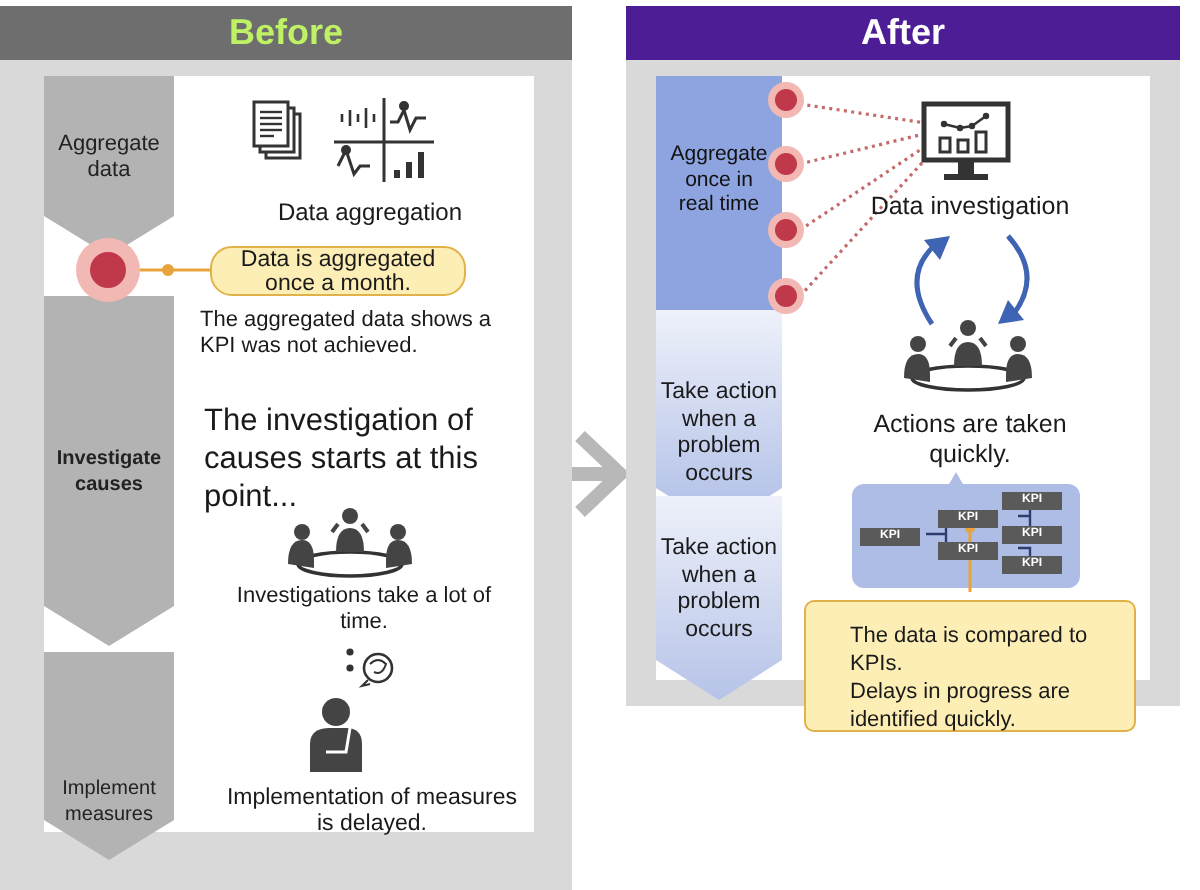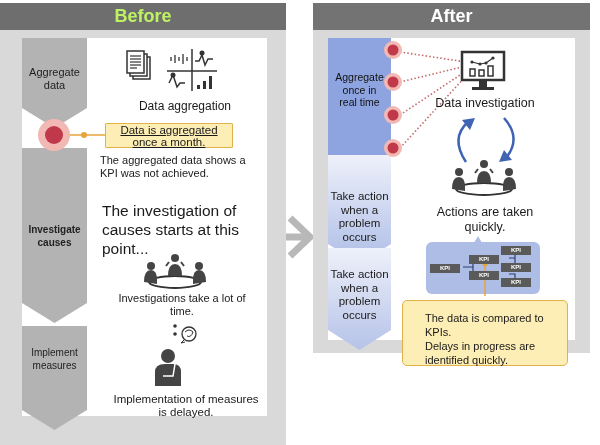--- a/index.html
+++ b/index.html
@@ -13,29 +13,29 @@
   #before-header { left: 0; top: 3px; width: 286px; height: 27px; background: #6e6e6e; color: #bef264;
     font-weight: bold; font-size: 18px; text-align: center; line-height: 27px; }
   #before-inner { left: 22px; top: 38px; width: 245px; height: 378px; background: #ffffff; }
   .chev-label { position: absolute; left: 0; width: 65px; text-align: center; font-size: 11px; line-height: 13px; color: #222; }
 
   
   .t { position: absolute; text-align: center; color: #1a1a1a; }
 
   
   #after-bg { left: 313px; top: 3px; width: 277px; height: 350px; background: #d9d9d9; }
-  #after-header { left: 313px; top: 3px; width: 277px; height: 27px; background: #737373; color: #fff;
+  #after-header { left: 313px; top: 3px; width: 277px; height: 27px; background: #4c1d95; color: #fff;
     font-weight: bold; font-size: 18px; text-align: center; line-height: 27px; }
   #after-inner { left: 328px; top: 38px; width: 247px; height: 302px; background: #ffffff; }
 
   #callout-after { left: 402px; top: 300px; width: 166px; height: 66px; background: #fdeeb5; border: 1px solid #e2b24a;
     border-radius: 5px; font-size: 11px; line-height: 14px; padding: 10px 4px 0 22px; color: #1a1a1a; }
 
   #callout-before { left: 105px; top: 123px; width: 128px; height: 25px; background: #fdeeb5; border: 1px solid #e2b24a;
-    border-radius: 1px; font-size: 11.5px; line-height: 12px; text-align: center; padding-top: 0px; color:#1a1a1a;text-decoration:underline; }
+    border-radius: 11px; font-size: 11.5px; line-height: 12px; text-align: center; padding-top: 0px; color:#1a1a1a; }
 
   .kpi-box { position:absolute; width:30px; height:9px; background:#5a5a5a; color:#fff; font-size:6px; line-height:9px; text-align:center; font-weight:bold; }
 </style>
 </head>
 <body>
 
 <div id="before-bg" class="abs"></div>
 <div id="before-header" class="abs">Before</div>
 <div id="before-inner" class="abs"></div>
 
@@ -45,21 +45,21 @@
   <polygon points="0,288 65,288 65,372 32.5,392 0,372" fill="#b3b3b3"></polygon>
 </svg>
 <div class="chev-label abs" style="left:22px;top:66px;">
   <div>Aggregate</div>
   <div>data</div>
 </div>
 <div class="chev-label abs" style="left:22px;top:223px;font-size:10px;font-weight:bold;">
   <div>Investigate</div>
   <div>causes</div>
 </div>
-<div class="chev-label abs" style="left:22px;top:346px;font-size:10px;">
+<div class="chev-label abs" style="left:22px;top:388px;font-size:10px;">
   <div>Implement</div>
   <div>measures</div>
 </div>
 
 <svg class="abs" style="left:125px;top:45px;" width="95" height="50">
   <g>
     <rect x="8" y="12" width="17" height="22" fill="#fff" stroke="#333" stroke-width="1.5"></rect>
     <rect x="5" y="9" width="17" height="22" fill="#fff" stroke="#333" stroke-width="1.5"></rect>
     <rect x="2" y="6" width="17" height="22" fill="#fff" stroke="#333" stroke-width="1.5"></rect>
     <line x1="5" y1="11" x2="16" y2="11" stroke="#333" stroke-width="1.2"></line>

